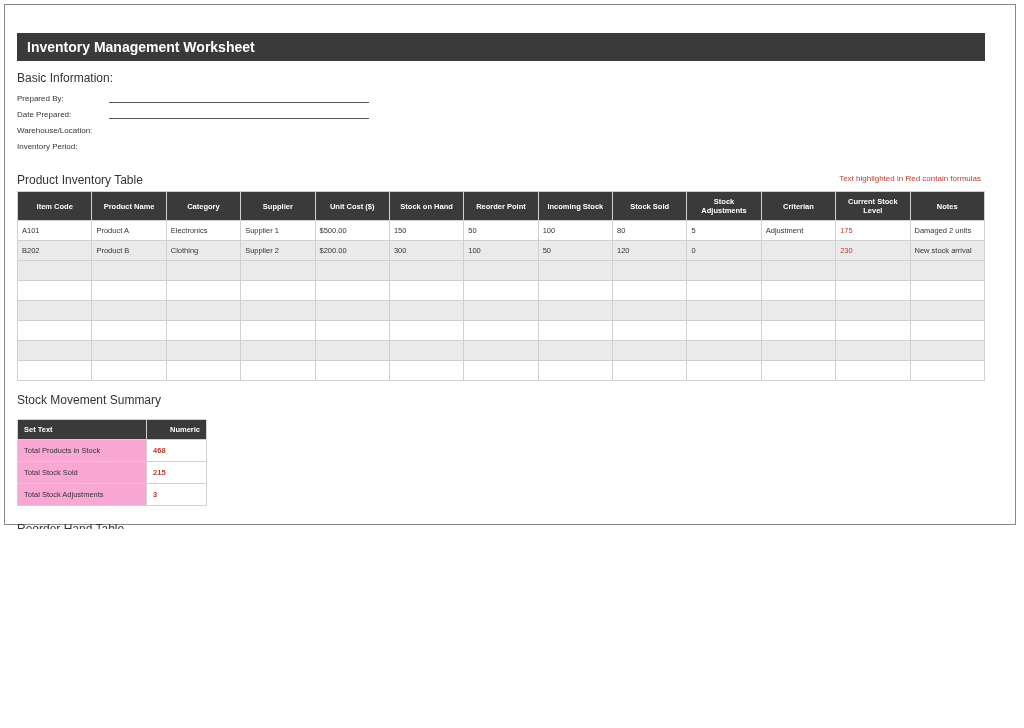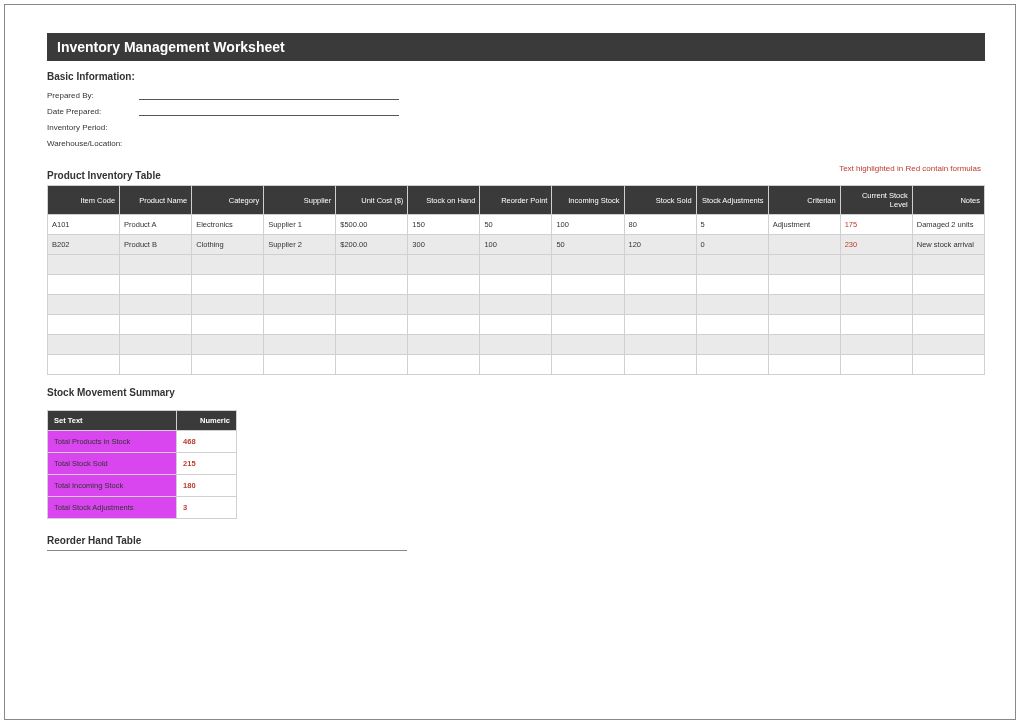--- a/index.html
+++ b/index.html
@@ -8,35 +8,35 @@
     padding: 0;
     background: #fff;
     font-family: Arial, Helvetica, sans-serif;
     font-size: 8px;
     color: #333;
   }
   .outer {
     border: 1px solid #888;
     margin: 4px;
     width: 1012px;
-    height: 716px;
-    padding: 28px 30px 10px 42px;
+    height: 521px;
+    padding: 28px 30px 10px 12px;
     position: relative;
   }
   .title-bar {
     background: #3a3a3a;
     color: #fff;
     font-weight: bold;
     font-size: 14px;
     padding: 6px 10px;
     margin-bottom: 10px;
   }
   .section-head {
-    font-weight: bold;
-    font-size: 10px;
+    font-weight: normal;
+    font-size: 12px;
     margin-top: 6px;
     margin-bottom: 4px;
   }
   .basic-info {
     font-size: 8px;
   }
   .basic-row {
     display:flex;
     align-items:flex-end;
     height:14px;
@@ -46,40 +46,41 @@
     width: 92px;
   }
   .bi-line {
     border-bottom: 1px solid #555;
     width: 260px;
     height: 10px;
   }
   .product-header-row {
     display:flex;
     justify-content:space-between;
+    align-items:flex-end;
   }
   .formula-note {
     color: #c0392b;
     font-size: 8px;
     margin-right: 4px;
     margin-bottom: 8px;
   }
   table.inv {
     border-collapse: collapse;
     width: 100%;
     table-layout: fixed;
   }
   table.inv th {
     background: #3a3a3a;
     color: #fff;
     font-size: 7.5px;
-    text-align: right;
+    text-align: center;
     padding: 5px 4px;
     border: 1px solid #d0d0d0;
-    font-weight: normal;
+    font-weight: bold;
   }
   table.inv td {
     font-size: 7.5px;
     padding: 5px 4px;
     border: 1px solid #d0d0d0;
     height: 20px;
     vertical-align: middle;
   }
   table.inv tr.alt td {
     background: #eaeaea;
@@ -97,21 +98,21 @@
     font-size: 7.5px;
     padding: 5px 6px;
     border: 1px solid #d0d0d0;
     text-align: left;
   }
   table.sum th.right { text-align: right; }
   table.sum td {
     font-size: 7.5px;
     padding: 6px 6px;
     border: 1px solid #d0d0d0;
-    background: #d946ef;
+    background: #f9a8d4;
   }
   table.sum td.val {
     color: #c0392b;
     font-weight: bold;
     background: #fff;
   }
   .reorder-line {
     border-bottom: 1px solid #888;
     width: 360px;
     margin-top: 2px;
@@ -129,24 +130,24 @@
     <div id="basic-fields">
         <div class="basic-row">
           <div class="bi-label">Prepared By:</div>
           <div class="bi-line"></div>
         </div>
         <div class="basic-row">
           <div class="bi-label">Date Prepared:</div>
           <div class="bi-line"></div>
         </div>
         <div class="basic-row">
-          <div class="bi-label">Inventory Period:</div>
+          <div class="bi-label">Warehouse/Location:</div>
         </div>
         <div class="basic-row">
-          <div class="bi-label">Warehouse/Location:</div>
+          <div class="bi-label">Inventory Period:</div>
         </div>
       </div>
   </div>
 
   <div style="height:14px"></div>
 
   <div class="product-header-row">
     <div class="section-head">Product Inventory Table</div>
     <div class="formula-note">Text highlighted in Red contain formulas</div>
   </div>
@@ -306,24 +307,20 @@
     <tbody id="sum-body">
         <tr>
           <td>Total Products in Stock</td>
           <td class="val">468</td>
         </tr>
         <tr>
           <td>Total Stock Sold</td>
           <td class="val">215</td>
         </tr>
         <tr>
-          <td>Total Incoming Stock</td>
-          <td class="val">180</td>
-        </tr>
-        <tr>
           <td>Total Stock Adjustments</td>
           <td class="val">3</td>
         </tr>
       </tbody>
   </table>
 
   <div style="height:10px"></div>
   <div class="section-head">Reorder Hand Table</div>
   <div class="reorder-line"></div>
 

